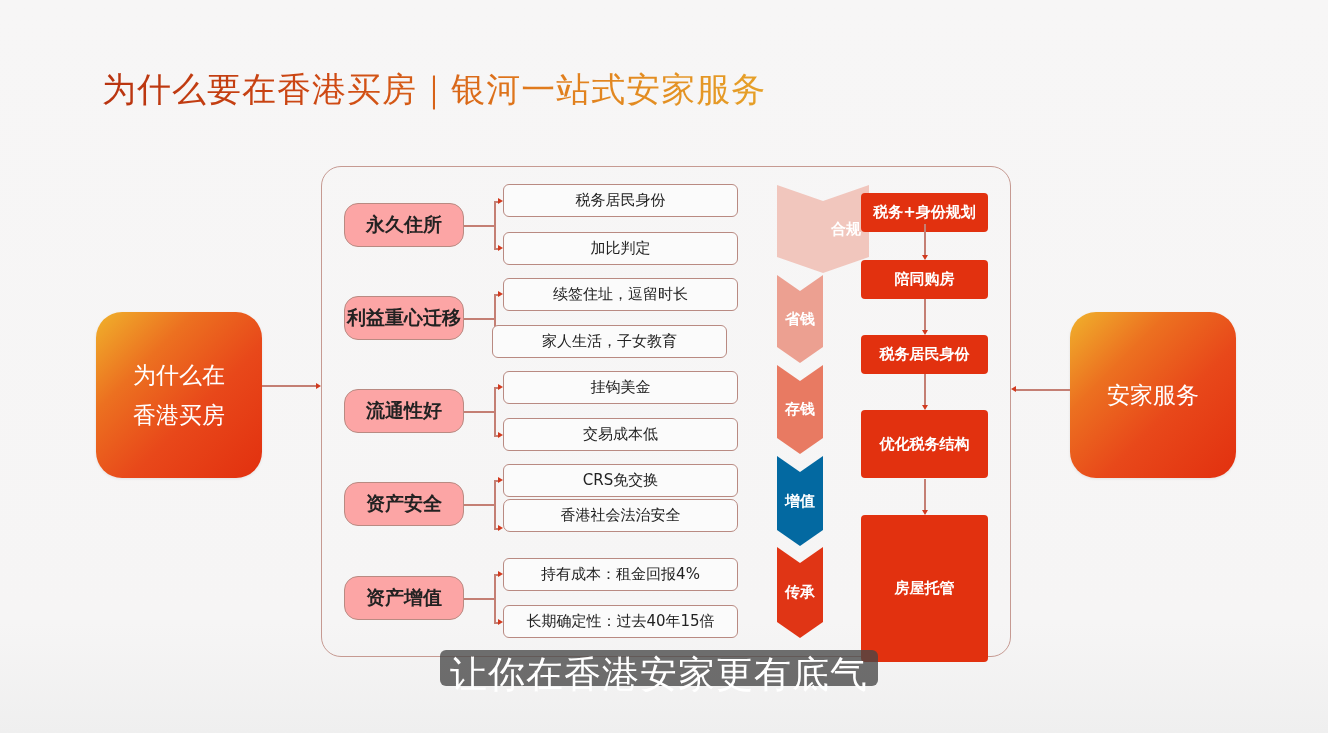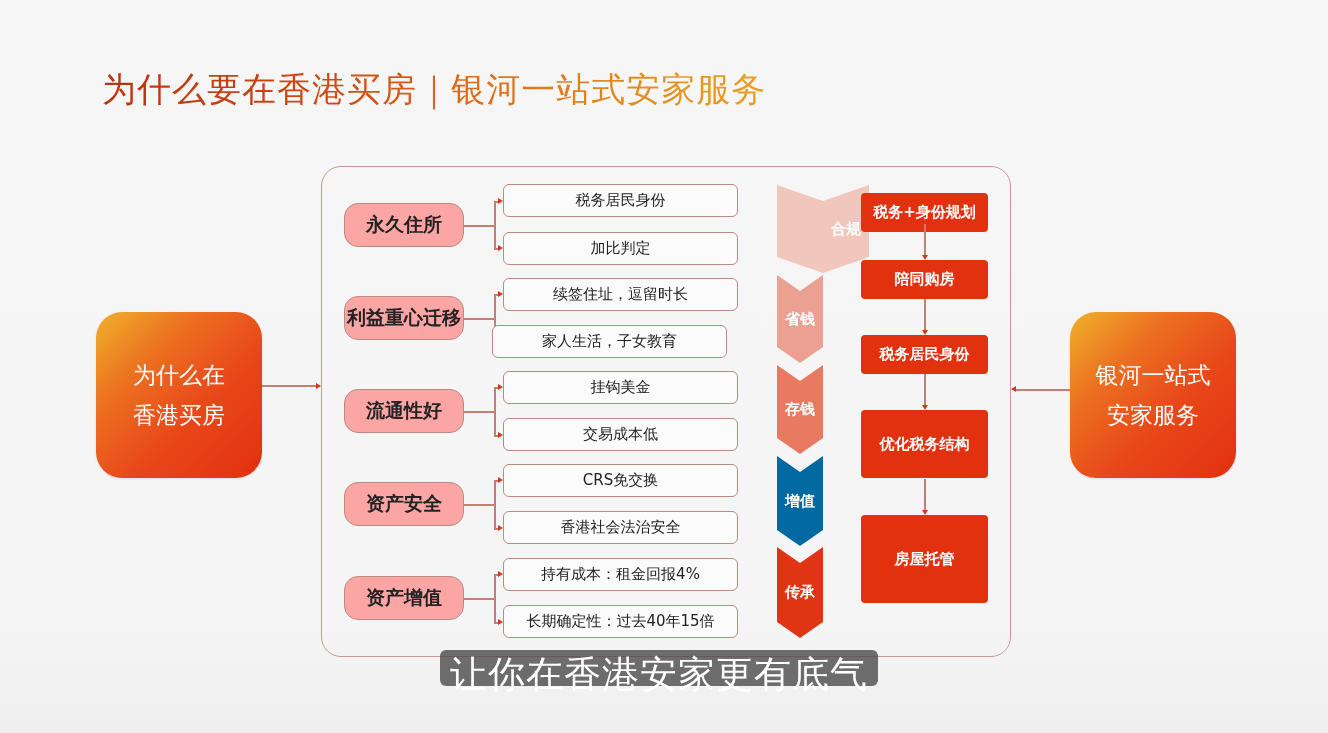--- a/index.html
+++ b/index.html
@@ -57,21 +57,20 @@
 <div class="abs title">为什么要在香港买房｜银河一站式安家服务</div>
 
 <div class="abs big-box" style="left:96px; top:312px;">
   <div>为什么在</div>
   <div>香港买房</div>
 </div>
 <div class="abs hline" style="left:262px; top:385px; width:54px;"></div>
 <div class="abs arrowhead" style="left:316px; top:383px;"></div>
 
 <div class="abs big-box" style="left:1070px; top:312px;">
-  <div>银河一站式</div>
   <div>安家服务</div>
 </div>
 <div class="abs hline" style="left:1015px; top:389px; width:55px;"></div>
 <div class="abs" style="left:1011px; top:386px; width:0; height:0; border-top:3px solid transparent; border-bottom:3px solid transparent; border-right:5px solid #d23a1e;"></div>
 
 <div class="abs outer"></div>
 
 <div class="abs cat" style="left:344px; top:203px;">永久住所</div>
 <div class="abs hline" style="left:464px; top:225px; width:30px;"></div>
 <div class="abs vline" style="left:494px; top:201px; height:47px;"></div>
@@ -103,21 +102,21 @@
 <div class="abs item" style="left:503px; top:418px;">交易成本低</div>
 
 <div class="abs cat" style="left:344px; top:482px;">资产安全</div>
 <div class="abs hline" style="left:464px; top:504px; width:30px;"></div>
 <div class="abs vline" style="left:494px; top:480px; height:48px;"></div>
 <div class="abs hline" style="left:494px; top:480px; width:5px;"></div>
 <div class="abs arrowhead" style="left:498px; top:477px;"></div>
 <div class="abs hline" style="left:494px; top:528px; width:5px;"></div>
 <div class="abs arrowhead" style="left:498px; top:525px;"></div>
 <div class="abs item" style="left:503px; top:464px;">CRS免交换</div>
-<div class="abs item" style="left:503px; top:511px;">香港社会法治安全</div>
+<div class="abs item" style="left:503px; top:499px;border-radius:7px;">香港社会法治安全</div>
 
 <div class="abs cat" style="left:344px; top:576px;">资产增值</div>
 <div class="abs hline" style="left:464px; top:598px; width:30px;"></div>
 <div class="abs vline" style="left:494px; top:574px; height:48px;"></div>
 <div class="abs hline" style="left:494px; top:574px; width:5px;"></div>
 <div class="abs arrowhead" style="left:498px; top:571px;"></div>
 <div class="abs hline" style="left:494px; top:622px; width:5px;"></div>
 <div class="abs arrowhead" style="left:498px; top:619px;"></div>
 <div class="abs item" style="left:503px; top:558px;">持有成本：租金回报4%</div>
 <div class="abs item" style="left:503px; top:605px;">长期确定性：过去40年15倍</div>
@@ -143,15 +142,15 @@
 <div class="abs arrowdown" style="left:922px; top:255px;"></div>
 <div class="abs step" style="left:861px; top:260px; height:39px;">陪同购房</div>
 <div class="abs vline" style="left:924px; top:299px; height:33px;"></div>
 <div class="abs arrowdown" style="left:922px; top:330px;"></div>
 <div class="abs step" style="left:861px; top:335px; height:39px;">税务居民身份</div>
 <div class="abs vline" style="left:924px; top:374px; height:33px;"></div>
 <div class="abs arrowdown" style="left:922px; top:405px;"></div>
 <div class="abs step" style="left:861px; top:410px; height:68px;">优化税务结构</div>
 <div class="abs vline" style="left:924px; top:479px; height:33px;"></div>
 <div class="abs arrowdown" style="left:922px; top:510px;"></div>
-<div class="abs step" style="left:861px; top:515px; height:88px;">房屋托管</div>
+<div class="abs step" style="left:861px; top:515px; height:147px;">房屋托管</div>
 
 <div class="abs subtitle">让你在香港安家更有底气</div>
 
 </body></html>

